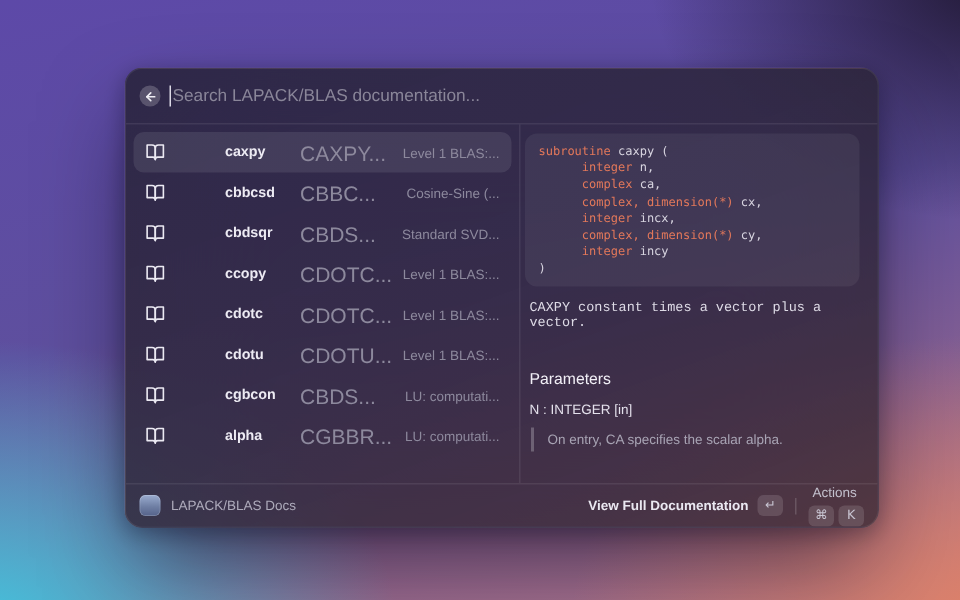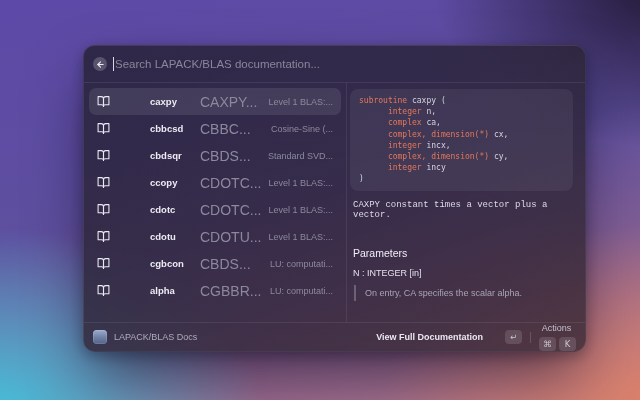--- a/index.html
+++ b/index.html
@@ -56,21 +56,21 @@
   .param-desc{font-size:9px;color:#a8a4b4;border-left:2px solid rgba(255,255,255,0.24);
     padding:3px 0 3px 9px;margin:0 0 11px 4px;}
   
   .footer{flex:0 0 25px;border-top:1px solid rgba(255,255,255,0.08);
     display:flex;align-items:center;padding:0 9px;gap:7px;}
   .app-icon{width:14px;height:14px;border-radius:4px;flex:0 0 14px;
     background:linear-gradient(180deg,#9aaccf 0%,#6f7fa4 55%,#55628a 100%);
     box-shadow:inset 0 0 0 0.5px rgba(255,255,255,0.25);}
   .app-name{font-size:9px;color:#aeabbb;}
   .footer-right{margin-left:auto;display:flex;align-items:center;gap:6px;}
-  .primary-action{display:flex;align-items:center;gap:22px;cursor:default;}
+  .primary-action{display:flex;align-items:center;gap:6px;cursor:default;}
   .primary-action-label{font-size:9px;font-weight:bold;color:#eae8f1;}
   .key-badge{background:rgba(255,255,255,0.13);border-radius:4px;height:14px;min-width:11px;
     padding:0 3px;display:flex;align-items:center;justify-content:center;
     font-size:8.5px;color:#c9c6d3;font-family:"DejaVu Sans",sans-serif;}
   .footer-divider{width:1px;height:11px;background:rgba(255,255,255,0.16);margin:0 2px;}
   .actions{display:flex;align-items:center;gap:4px;cursor:default;flex-direction:column;}
   .actions-label{font-size:9px;color:#c3c0cd;margin-right:2px;}
 </style>
 </head>
 <body>

